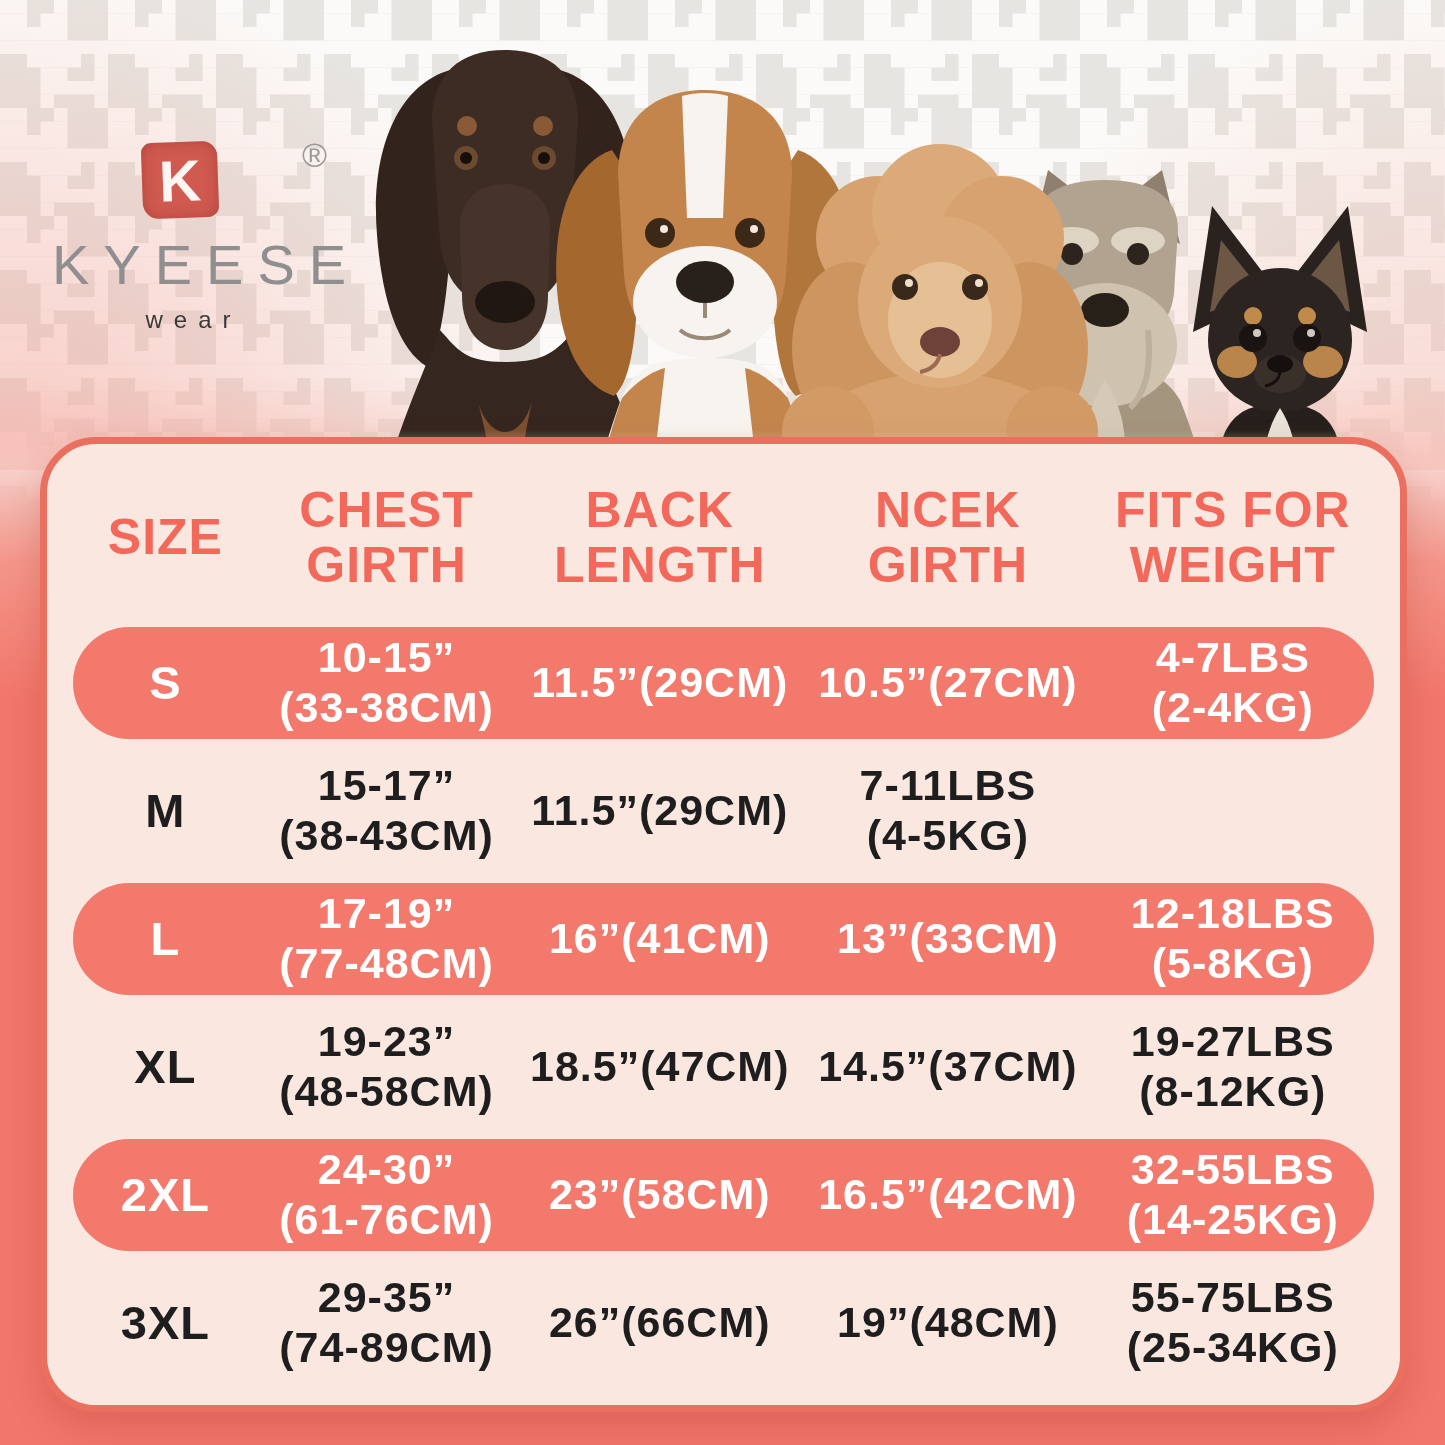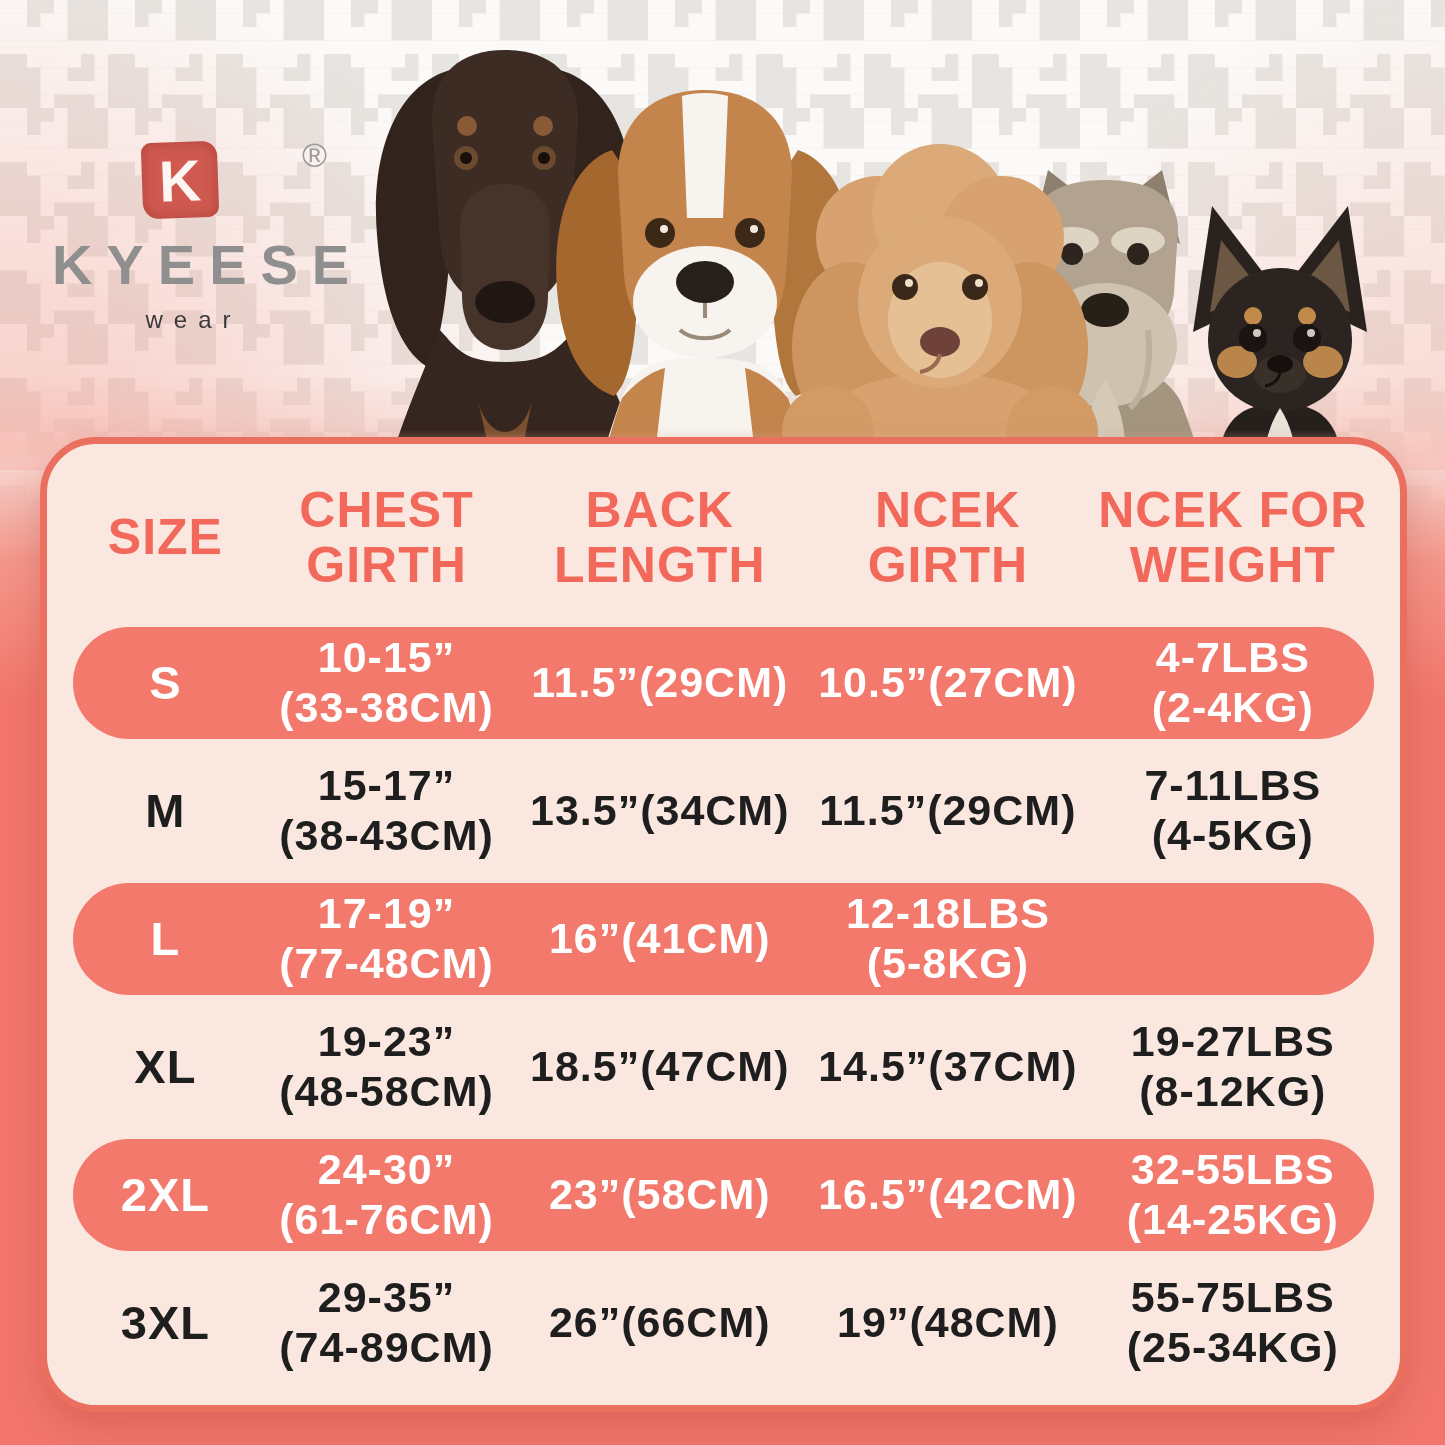--- a/index.html
+++ b/index.html
@@ -29,21 +29,21 @@
   .logo-k{
     position:absolute;left:104px;top:4px;width:76px;height:76px;
     background:#d05a50;border-radius:10px 15px 11px 16px;transform:rotate(-2deg);
     display:flex;align-items:center;justify-content:center;
     color:#fdf6f2;font-size:58px;font-weight:bold;
     box-shadow:inset 0 0 14px rgba(120,30,25,.35);
   }
   .logo-reg{position:absolute;left:264px;top:-2px;font-size:34px;color:#9a9a9a;}
   .logo-name{
     position:absolute;left:0;top:94px;width:100%;text-align:center;
-    font-size:56px;color:#8f8f8f;letter-spacing:14px;text-indent:14px;font-weight:700;
+    font-size:56px;color:#8f8f8f;letter-spacing:14px;text-indent:14px;font-weight:400;
   }
   .logo-sub{
     position:absolute;left:0;top:168px;width:100%;text-align:center;
     font-size:24px;color:#3a3a3a;letter-spacing:11px;text-indent:11px;font-weight:normal;
   }
   
   .size-card{
     position:absolute;left:40px;top:437px;width:1367px;height:975px;z-index:5;
     box-sizing:border-box;background:#fae8e0;
     border:7px solid #ea6f5f;border-radius:56px;
@@ -202,49 +202,49 @@
 <div class="size-card">
 
   <div class="chart-header grid-cols">
     <div class="col-head">SIZE</div>
     <div class="col-head">CHEST
 GIRTH</div>
     <div class="col-head">BACK
 LENGTH</div>
     <div class="col-head">NCEK
 GIRTH</div>
-    <div class="col-head">NCEK FOR
+    <div class="col-head">FITS FOR
 WEIGHT</div>
   </div>
 
   <div class="srow highlight grid-cols">
     <div class="cell size-label">S</div>
     <div class="cell">10-15”
 (33-38CM)</div>
     <div class="cell">11.5”(29CM)</div>
     <div class="cell">10.5”(27CM)</div>
     <div class="cell">4-7LBS
 (2-4KG)</div>
   </div>
 
   <div class="srow grid-cols">
     <div class="cell size-label">M</div>
     <div class="cell">15-17”
 (38-43CM)</div>
-    <div class="cell">13.5”(34CM)</div>
     <div class="cell">11.5”(29CM)</div>
     <div class="cell">7-11LBS
 (4-5KG)</div>
   </div>
 
   <div class="srow highlight grid-cols">
     <div class="cell size-label">L</div>
     <div class="cell">17-19”
 (77-48CM)</div>
     <div class="cell">16”(41CM)</div>
+    <div class="cell">13”(33CM)</div>
     <div class="cell">12-18LBS
 (5-8KG)</div>
   </div>
 
   <div class="srow grid-cols">
     <div class="cell size-label">XL</div>
     <div class="cell">19-23”
 (48-58CM)</div>
     <div class="cell">18.5”(47CM)</div>
     <div class="cell">14.5”(37CM)</div>

